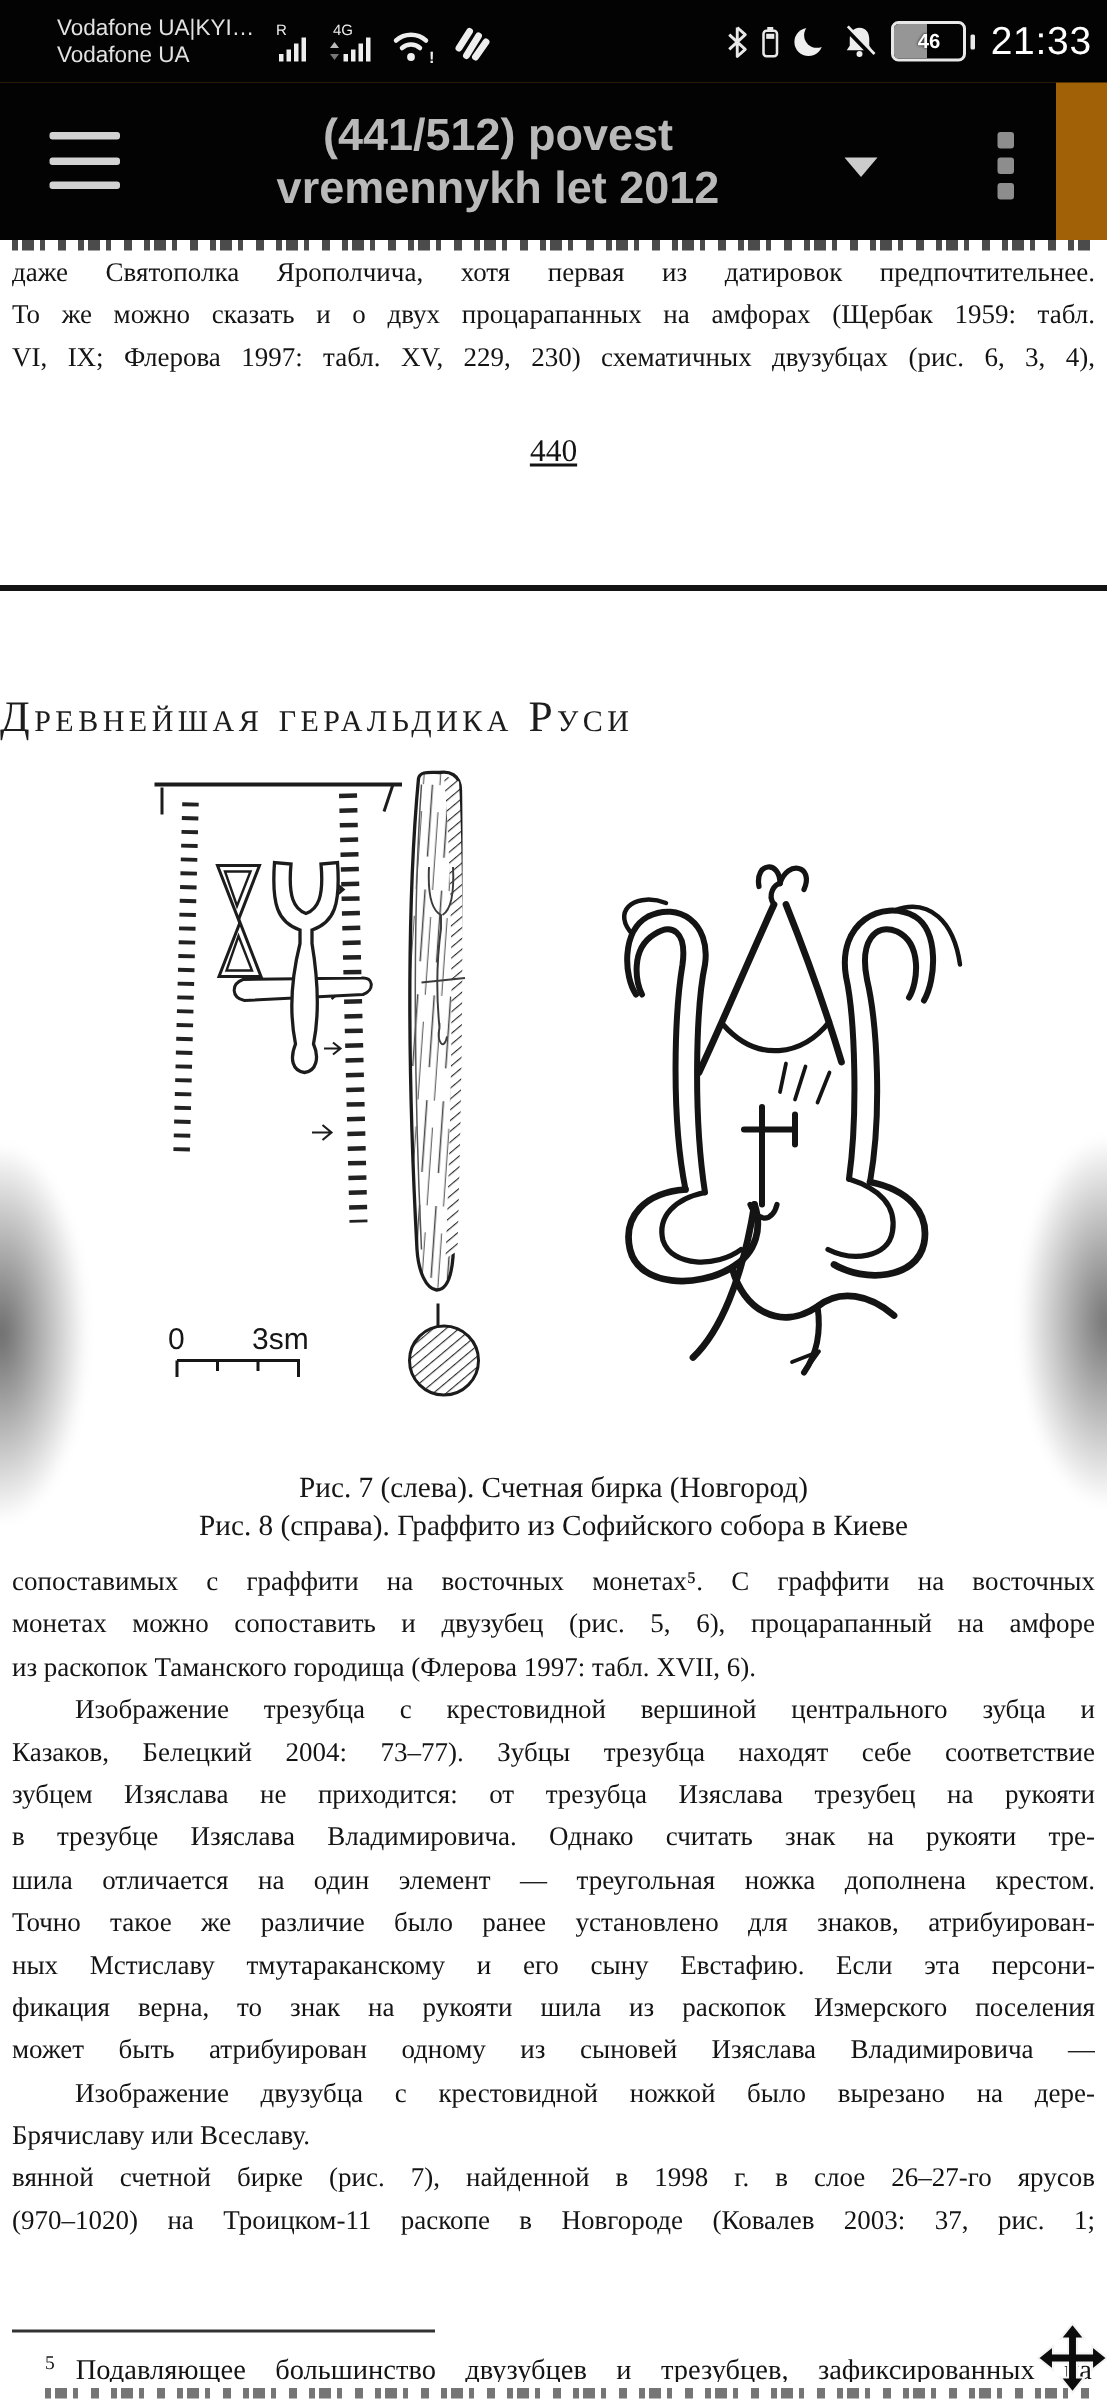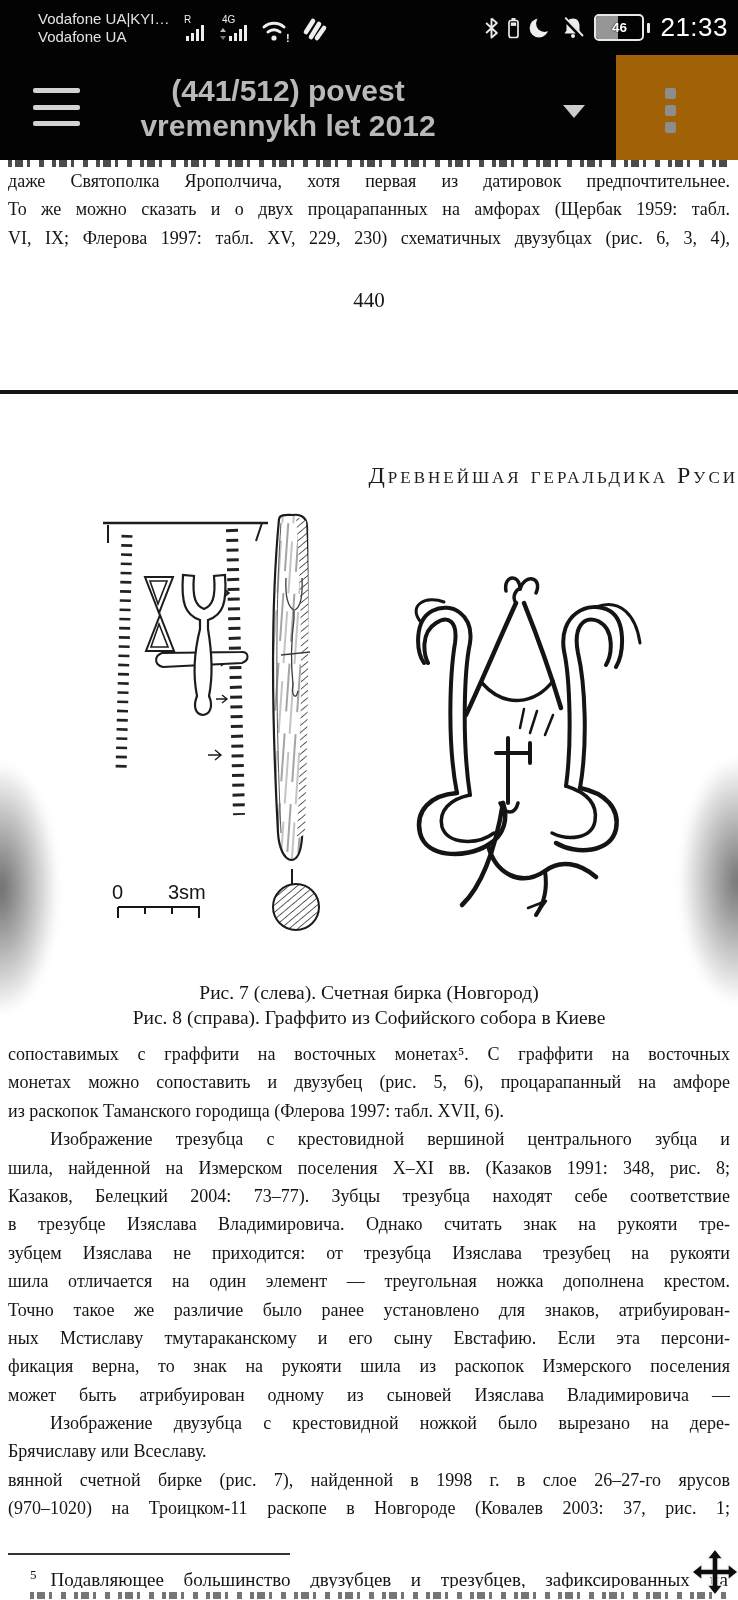--- a/index.html
+++ b/index.html
@@ -13,21 +13,21 @@
   .sb-icons{display:flex;align-items:flex-end;gap:7px;margin-left:14px;}
   .sb-right{margin-left:auto;display:flex;align-items:center;gap:8px;margin-right:10px;justify-content:flex-end;}
   .sb-time{font-size:26px;color:#fff;letter-spacing:.5px;margin-left:2px;}
   .batt{position:relative;width:46px;height:23px;border:2px solid #e8e8e8;border-radius:5px;
         overflow:hidden;}
   .batt .fill{position:absolute;left:0;top:0;bottom:0;width:46%;background:#969696;}
   .batt .pct{position:absolute;inset:0;display:flex;align-items:center;justify-content:center;
              font-size:13.5px;font-weight:bold;color:#fff;text-shadow:0 0 2px #000;}
   .batt-nub{width:3px;height:10px;background:#e8e8e8;border-radius:1px;margin-left:-5px;}
   
-  .appbar{position:absolute;top:55px;left:0;width:616px;height:105px;background:#030303;}
+  .appbar{position:absolute;top:55px;left:0;width:704px;height:105px;background:#030303;}
   .hamburger{position:absolute;left:33px;top:33px;width:47px;height:38px;display:flex;
              flex-direction:column;justify-content:space-between;cursor:pointer;}
   .hamburger div{height:5px;background:#d2d2d2;border-radius:2px;}
   .title{position:absolute;left:110px;right:150px;top:0;height:105px;display:flex;
          flex-direction:column;align-items:center;justify-content:center;
          font-family:"Liberation Sans",sans-serif;font-weight:bold;font-size:30px;
          line-height:35px;color:#b9b9b9;text-align:center;white-space:nowrap;}
   .caret{position:absolute;left:563px;top:50px;width:0;height:0;cursor:pointer;
          border-left:11px solid transparent;border-right:11px solid transparent;
          border-top:13px solid #cccccc;}
@@ -41,23 +41,23 @@
     background:
      repeating-linear-gradient(90deg,#2b2b2b 0 4px,transparent 4px 7px,#2b2b2b 7px 15px,
        transparent 15px 19px,#2b2b2b 19px 22px,transparent 22px 31px,#2b2b2b 31px 36px,
        transparent 36px 44px);}
   .clip-top{top:0px;}
   .tblock{position:absolute;left:8px;right:8px;font-size:18px;line-height:28.4px;}
   .topblock{top:7px;}
   .tline{text-align:justify;text-align-last:justify;height:28.4px;overflow:hidden;}
   .tline.noj{text-align-last:left;}
   .tline.ind{text-indent:42px;}
-  .pagenum{position:absolute;left:0;right:0;top:128px;text-align:center;font-size:21px;}
+  .pagenum{position:absolute;left:0;right:0;top:128px;text-align:center;font-size:21px;text-decoration:underline;}
   .pagesep{position:absolute;left:0;right:0;top:230px;height:4px;background:#141414;}
-  .heading{position:absolute;left:0;right:0;top:302px;text-align:right;font-size:24px;
+  .heading{position:absolute;left:0;right:0;top:302px;text-align:left;font-size:29px;
            font-variant:small-caps;letter-spacing:3px;color:#1d1d1d;}
   .figure{position:absolute;left:0;top:343px;width:738px;height:432px;}
   .caption{position:absolute;left:0;right:0;top:786px;text-align:center;font-size:19.5px;
            line-height:25px;color:#161616;margin-top:34px;}
   .body{top:880px;}
   
   .fnsep{position:absolute;left:8px;top:1393px;width:282px;height:2px;background:#333;}
   .footnote{position:absolute;left:30px;right:10px;top:1402px;font-size:19px;line-height:25px;
             text-align:justify;text-align-last:justify;height:26px;overflow:hidden;}
   .footnote sup{font-size:13px;margin-right:14px;}
@@ -273,24 +273,23 @@
     <div class="caption">
       <div>Рис. 7 (слева). Счетная бирка (Новгород)</div>
       <div>Рис. 8 (справа). Граффито из Софийского собора в Киеве</div>
     </div>
 
     <div class="tblock body">
         <div class="tline">сопоставимых с граффити на восточных монетах⁵. С граффити на восточных</div>
         <div class="tline">монетах можно сопоставить и двузубец (рис. 5, 6), процарапанный на амфоре</div>
         <div class="tline noj">из раскопок Таманского городища (Флерова 1997: табл. XVII, 6).</div>
         <div class="tline ind">Изображение трезубца с крестовидной вершиной центрального зубца и</div>
-        <div class="tline">шила, найденной на Измерском поселения X–XI вв. (Казаков 1991: 348, рис. 8;</div>
         <div class="tline">Казаков, Белецкий 2004: 73–77). Зубцы трезубца находят себе соответствие</div>
+        <div class="tline">зубцем Изяслава не приходится: от трезубца Изяслава трезубец на рукояти</div>
         <div class="tline">в трезубце Изяслава Владимировича. Однако считать знак на рукояти тре-</div>
-        <div class="tline">зубцем Изяслава не приходится: от трезубца Изяслава трезубец на рукояти</div>
         <div class="tline">шила отличается на один элемент — треугольная ножка дополнена крестом.</div>
         <div class="tline">Точно такое же различие было ранее установлено для знаков, атрибуирован-</div>
         <div class="tline">ных Мстиславу тмутараканскому и его сыну Евстафию. Если эта персони-</div>
         <div class="tline">фикация верна, то знак на рукояти шила из раскопок Измерского поселения</div>
         <div class="tline">может быть атрибуирован одному из сыновей Изяслава Владимировича —</div>
         <div class="tline ind">Изображение двузубца с крестовидной ножкой было вырезано на дере-</div>
         <div class="tline noj">Брячиславу или Всеславу.</div>
         <div class="tline">вянной счетной бирке (рис. 7), найденной в 1998 г. в слое 26–27-го ярусов</div>
         <div class="tline">(970–1020) на Троицком-11 раскопе в Новгороде (Ковалев 2003: 37, рис. 1;</div>
       </div>

